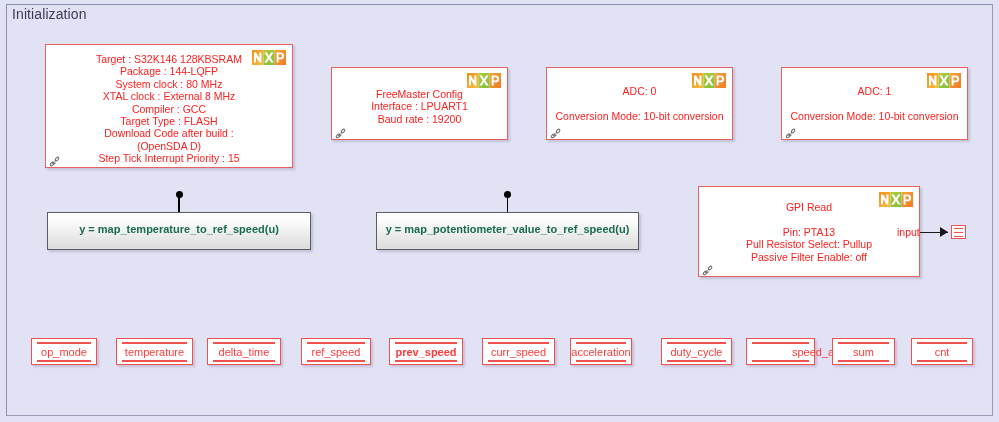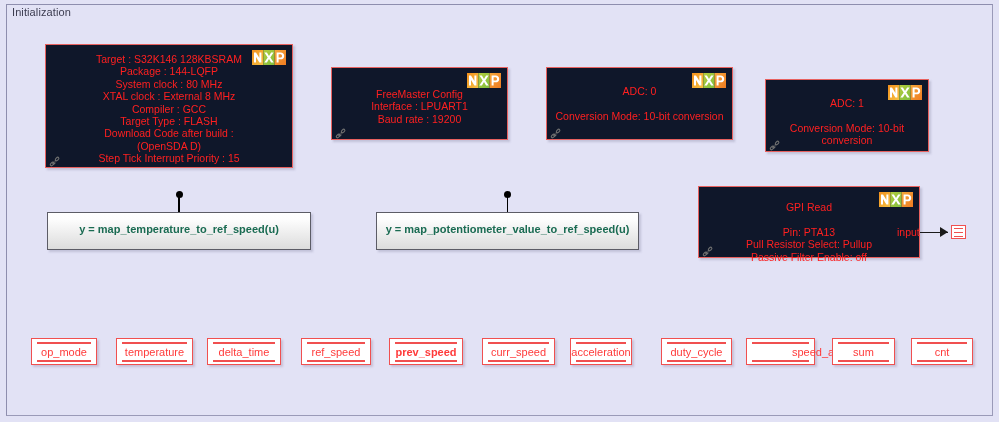--- a/index.html
+++ b/index.html
@@ -28,29 +28,29 @@
     border: 1px solid #9a9ab8;
     border-top-color: #8e8eae;
     border-left-color: #8e8eae;
     background: #e2e2f5;
     box-sizing: border-box;
   }
   #subsystem-title {
     position: absolute;
     left: 12px;
     top: 6px;
-    font-size: 11px;
+    font-size: 14px;
     color: #3c3c50;
     letter-spacing: 0.1px;
   }
 
   
   .nxp-block {
     position: absolute;
-    background: #0f172a;
+    background: #ffffff;
     border: 1.6px solid #e8615f;
     box-sizing: border-box;
     box-shadow: 2px 2px 2px rgba(120,120,150,0.30);
   }
   .nxp-text {
     position: absolute;
     left: 0;
     right: 0;
     text-align: center;
     color: #ff2020;
@@ -276,21 +276,21 @@
 Conversion Mode: 10-bit conversion</div>
         <div class="link-icon"><svg viewBox="0 0 12 12" width="12" height="12">
             <g stroke="#707070" stroke-width="1.1" fill="none">
               <path d="M3.3 8.7 L5.4 6.6 M4.3 9.7 L6.4 7.6"></path>
               <ellipse cx="3.1" cy="9.0" rx="2.1" ry="1.25" transform="rotate(-45 3.1 9.0)"></ellipse>
               <ellipse cx="8.1" cy="4.0" rx="2.1" ry="1.25" transform="rotate(-45 8.1 4.0)"></ellipse>
               <path d="M5.8 6.3 L7.0 5.1"></path>
             </g>
           </svg></div>
       </div>
-      <div class="nxp-block" style="left: 765px; top: 67px; width: 164px; height: 73px; margin-top: 12px;">
+      <div class="nxp-block" style="left: 781px; top: 67px; width: 187px; height: 73px;">
         <div class="nxp-logo" style="right: 6px; top: 5px;"><svg viewBox="0 0 34 15" width="34" height="15">
             <defs>
               <linearGradient id="gN" x1="0" y1="0" x2="1" y2="1">
                 <stop offset="0" stop-color="#f28f1c"></stop>
                 <stop offset="1" stop-color="#f6c244"></stop>
               </linearGradient>
               <linearGradient id="gX" x1="0" y1="0" x2="1" y2="1">
                 <stop offset="0" stop-color="#b4cc3c"></stop>
                 <stop offset="1" stop-color="#7fbf3f"></stop>
               </linearGradient>
@@ -311,21 +311,21 @@
 Conversion Mode: 10-bit conversion</div>
         <div class="link-icon"><svg viewBox="0 0 12 12" width="12" height="12">
             <g stroke="#707070" stroke-width="1.1" fill="none">
               <path d="M3.3 8.7 L5.4 6.6 M4.3 9.7 L6.4 7.6"></path>
               <ellipse cx="3.1" cy="9.0" rx="2.1" ry="1.25" transform="rotate(-45 3.1 9.0)"></ellipse>
               <ellipse cx="8.1" cy="4.0" rx="2.1" ry="1.25" transform="rotate(-45 8.1 4.0)"></ellipse>
               <path d="M5.8 6.3 L7.0 5.1"></path>
             </g>
           </svg></div>
       </div>
-      <div class="nxp-block" style="left: 698px; top: 186px; width: 222px; height: 72px;">
+      <div class="nxp-block" style="left: 698px; top: 186px; width: 222px; height: 91px;">
         <div class="nxp-logo" style="right: 6px; top: 5px;"><svg viewBox="0 0 34 15" width="34" height="15">
             <defs>
               <linearGradient id="gN" x1="0" y1="0" x2="1" y2="1">
                 <stop offset="0" stop-color="#f28f1c"></stop>
                 <stop offset="1" stop-color="#f6c244"></stop>
               </linearGradient>
               <linearGradient id="gX" x1="0" y1="0" x2="1" y2="1">
                 <stop offset="0" stop-color="#b4cc3c"></stop>
                 <stop offset="1" stop-color="#7fbf3f"></stop>
               </linearGradient>

